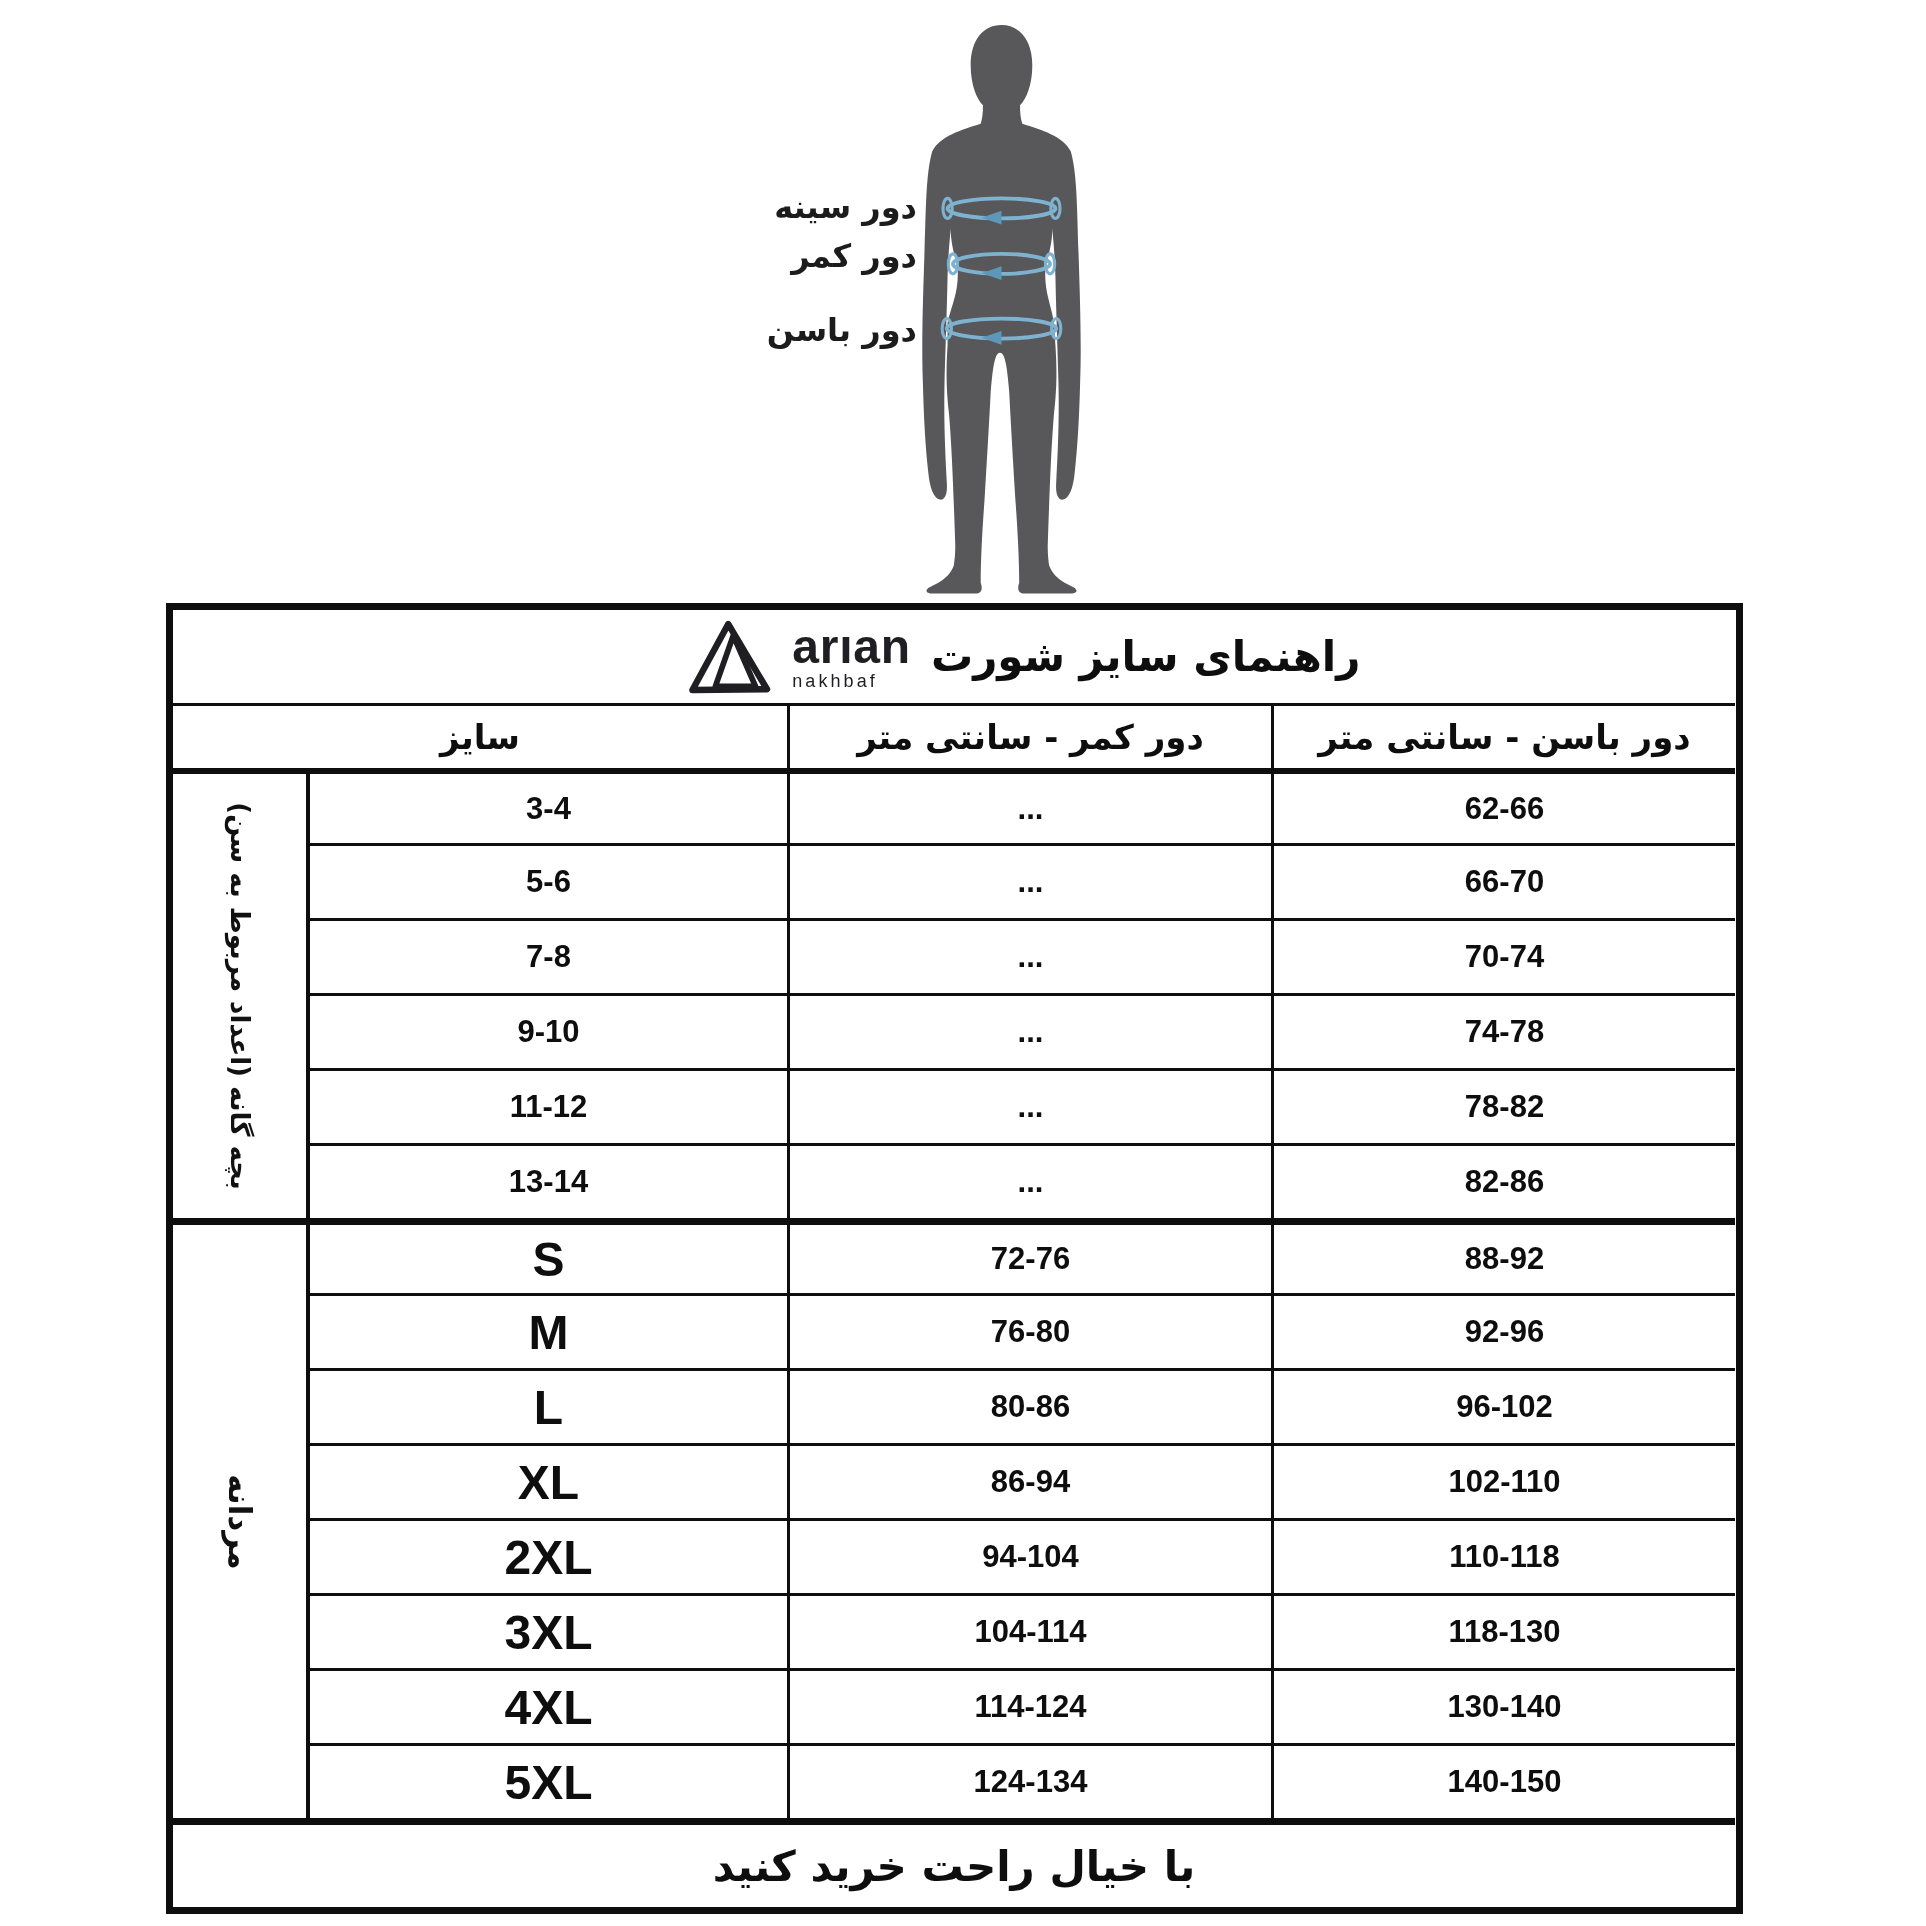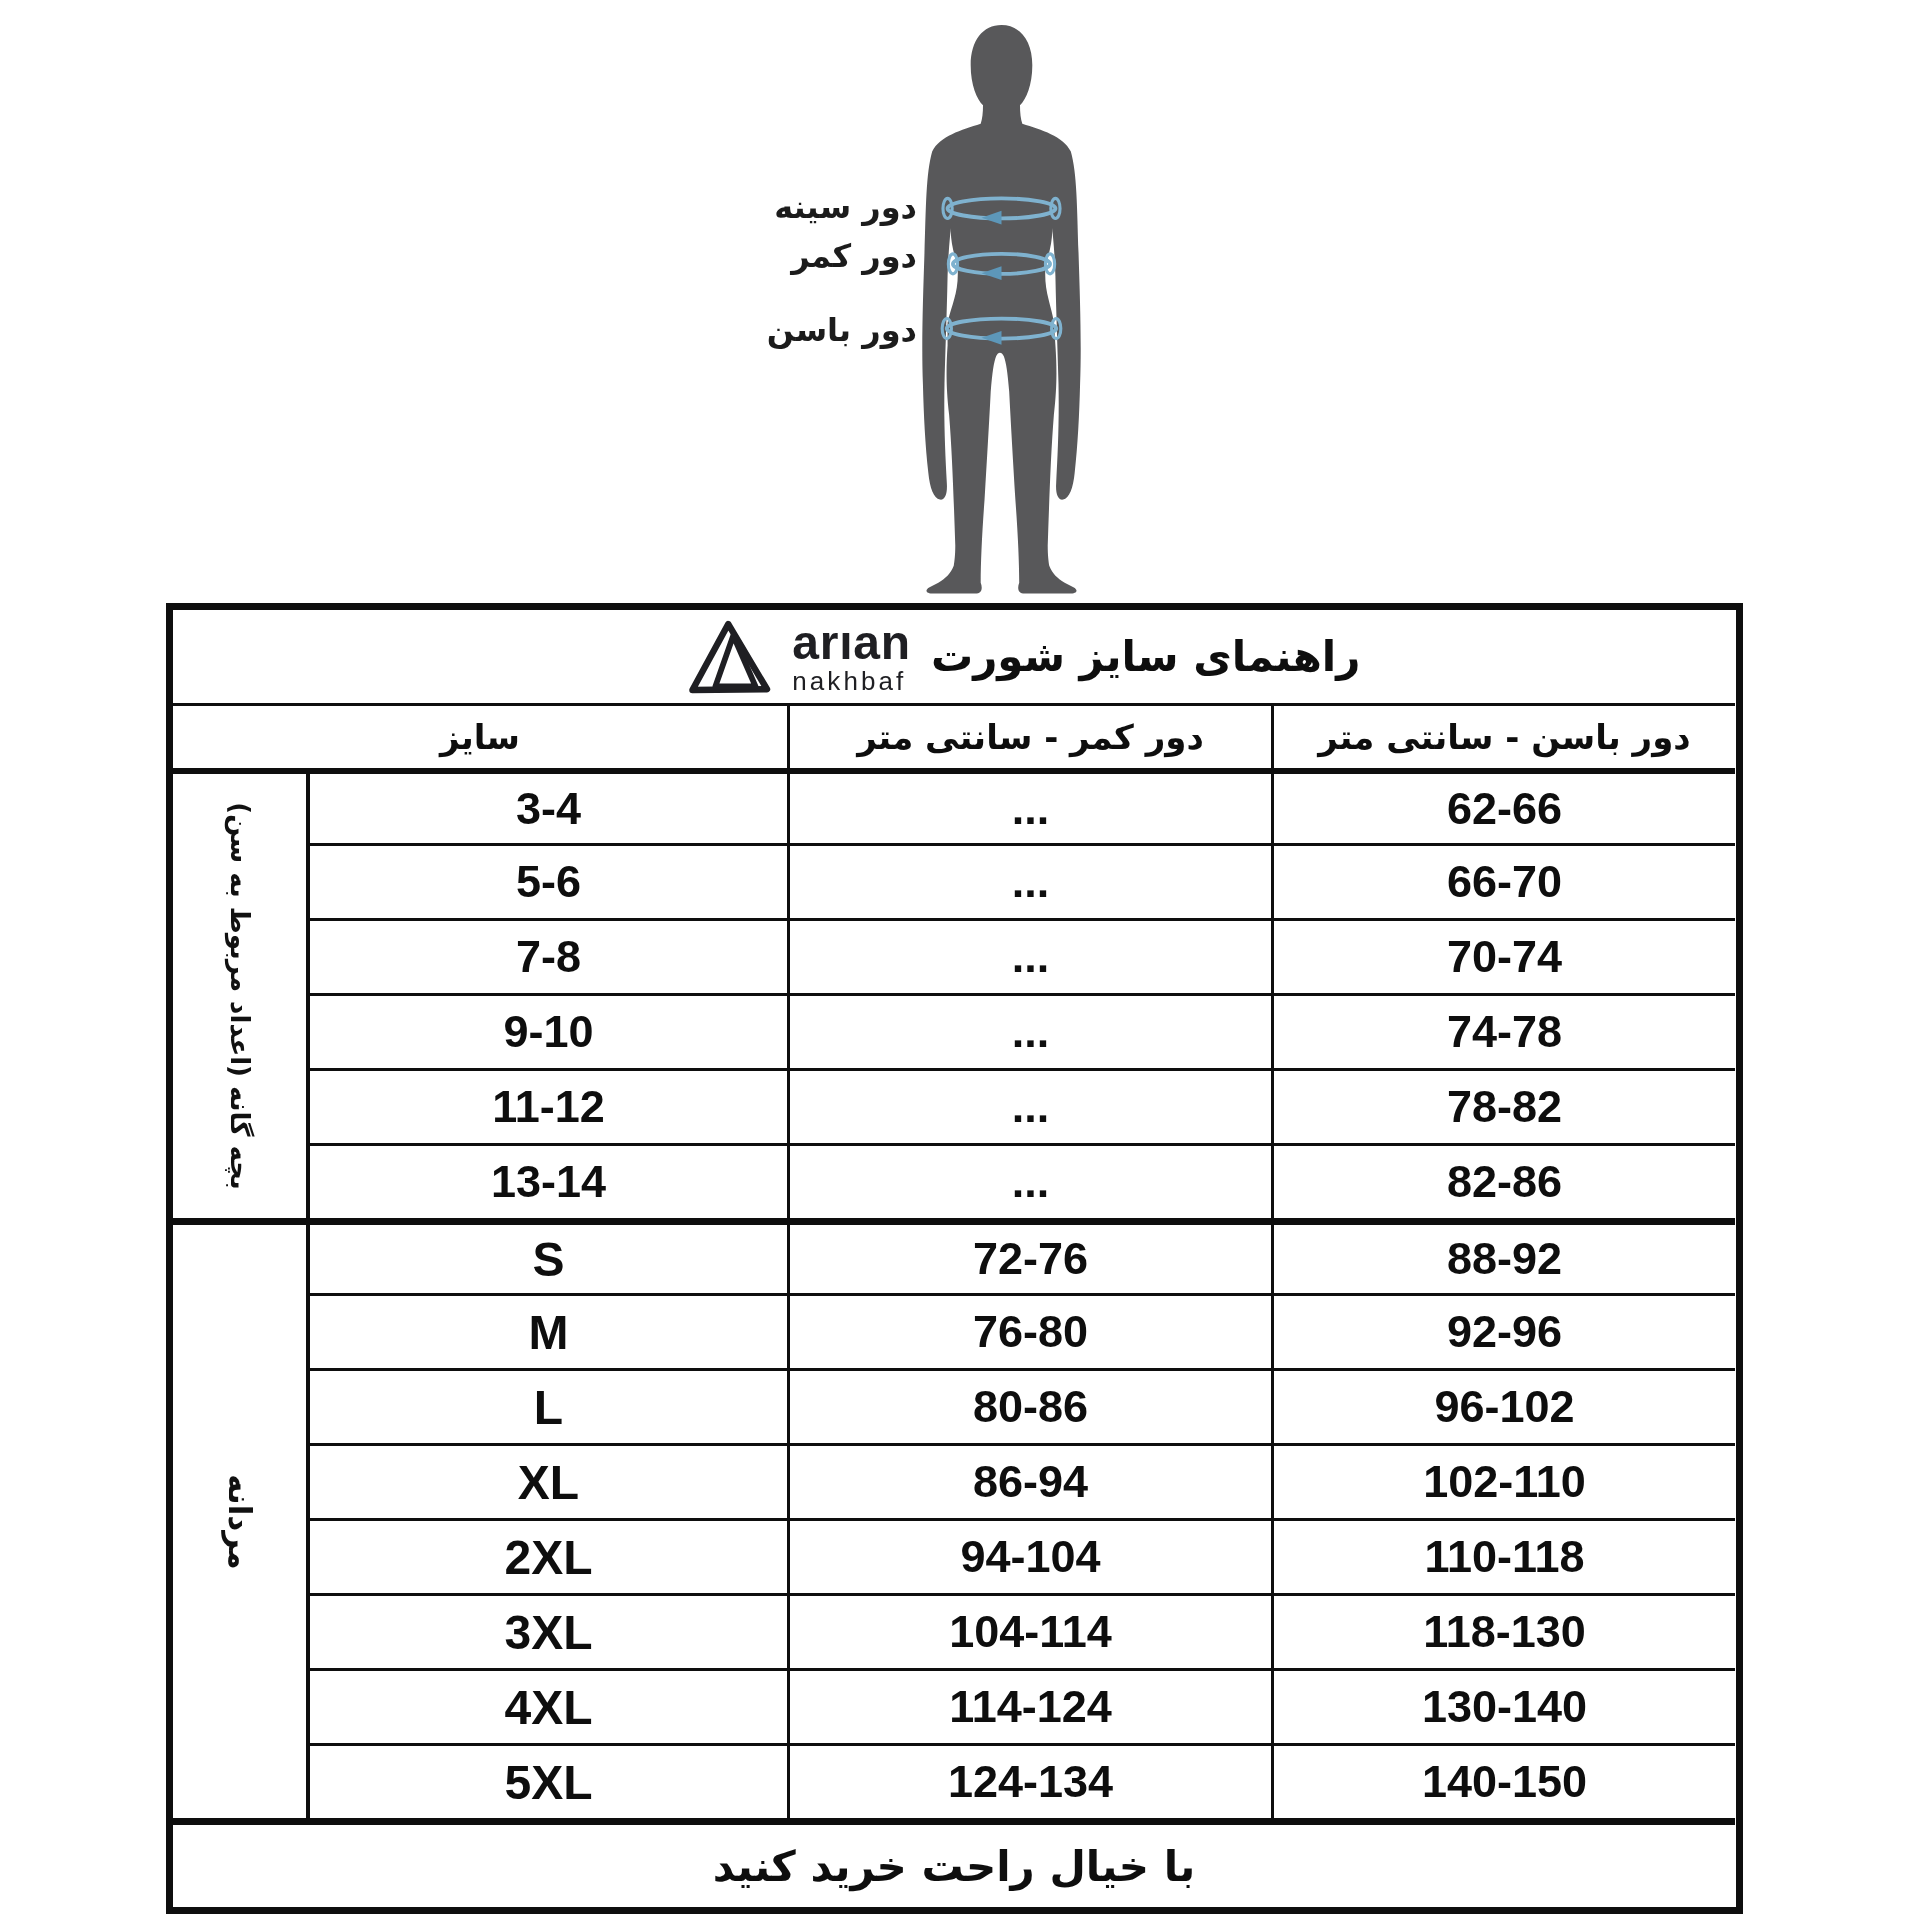--- a/index.html
+++ b/index.html
@@ -22,37 +22,37 @@
   .bt-mid{border-top:6.2px solid #0e0e0e;}
   .bt-big{border-top:7.7px solid #0e0e0e;}
   .bl{border-left:3.1px solid #0e0e0e;}
   .bl-mid{border-left:4.6px solid #0e0e0e;}
 
   .title-cell{grid-column:1/5;grid-row:1;}
   .title-inner{display:flex;align-items:center;transform:translateX(77px);gap:20px;}
   .logo-text{display:flex;flex-direction:column;align-items:flex-start;line-height:1;
              font-family:"Liberation Sans",sans-serif;color:#1f1f23;}
   .logo-top{font-size:48px;font-weight:bold;letter-spacing:0.8px;}
-  .logo-bottom{font-size:26px;font-weight:normal;letter-spacing:3.1px;margin-top:1.5px;}
+  .logo-bottom{font-size:18px;font-weight:normal;letter-spacing:3.1px;margin-top:1.5px;}
   .guide-title{direction:rtl;font-size:42px;font-weight:bold;margin-right:15.4px;white-space:nowrap;}
 
   .hdr{font-size:34px;font-weight:bold;direction:rtl;white-space:nowrap;}
   .h-size{grid-column:1/3;grid-row:2;}
   .h-waist{grid-column:3;grid-row:2;}
   .h-hip{grid-column:4;grid-row:2;}
 
   .group-cell{grid-column:1;position:relative;}
   .g-children{grid-row:3/9;}
   .g-men{grid-row:9/17;}
   .rot-label{position:absolute;top:50%;left:50%;transform:translate(-50%,-50%) rotate(90deg);
              white-space:nowrap;direction:rtl;font-weight:bold;color:#111;}
   .g-children .rot-label{font-size:26px;}
   .g-men .rot-label{font-size:31px;}
 
-  .num{font-family:"Liberation Sans",sans-serif;font-size:45px;font-weight:bold;direction:ltr;}
+  .num{font-family:"Liberation Sans",sans-serif;font-size:31px;font-weight:bold;direction:ltr;}
   .size-letter{font-family:"Liberation Sans",sans-serif;font-size:48px;font-weight:bold;direction:ltr;}
 
   .footer-cell{grid-column:1/5;grid-row:17;direction:rtl;font-size:42px;font-weight:bold;}
 </style>
 </head>
 <body>
 
 <svg id="figure-svg" class="abs" viewBox="0 0 320 762" aria-hidden="true">
   <path fill="#58585a" d="
     M160,4 C184,4 200,24 200,56 C200,82 192,100 184,108

